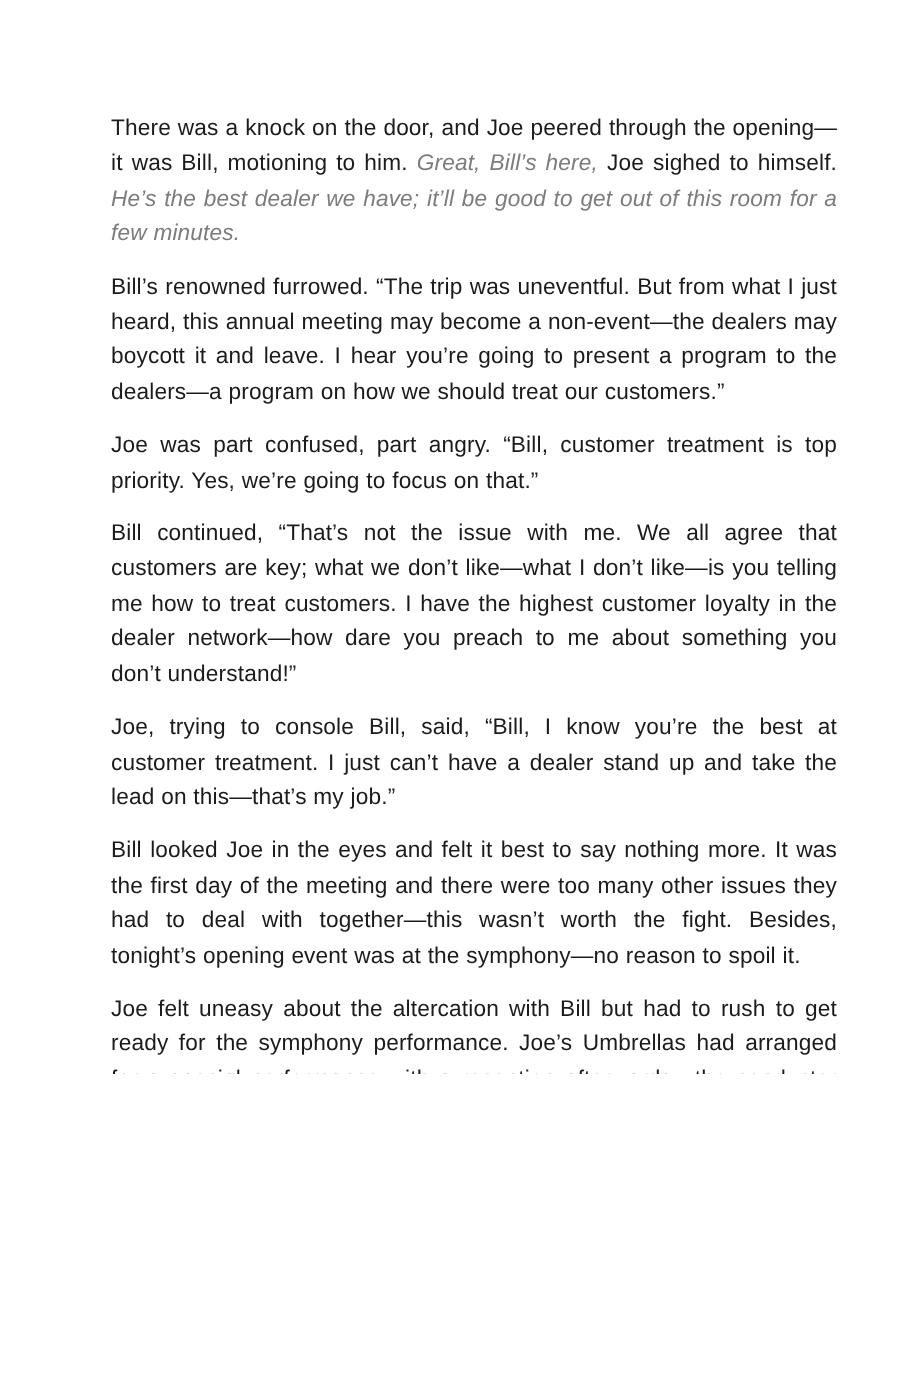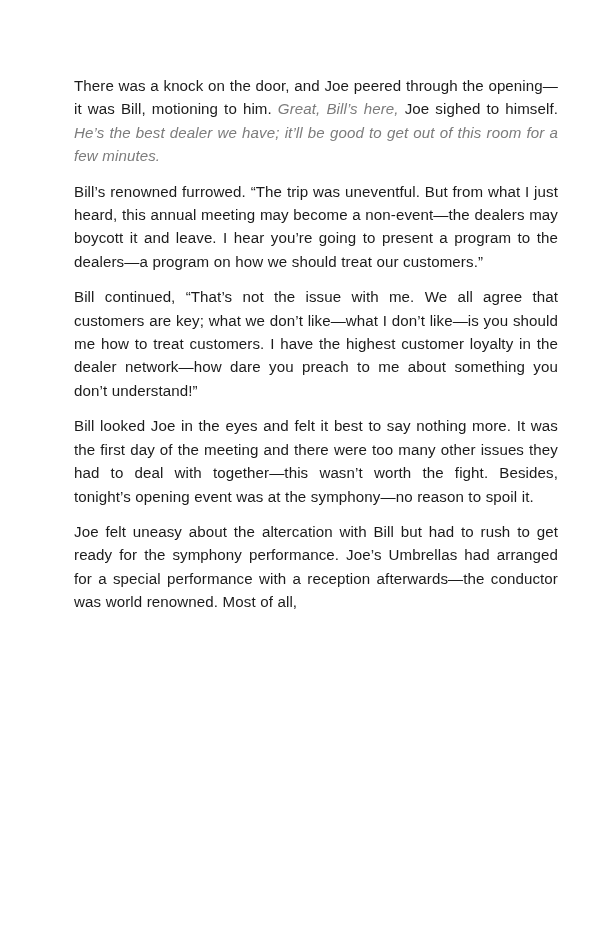--- a/index.html
+++ b/index.html
@@ -61,20 +61,22 @@
 </style>
 </head>
 <body>
 
 <div class="page">
 
   <div class="text-block" id="body-container">
 
   <p class="para"><span>There was a knock on the door, and Joe peered through the opening—it was Bill, motioning to him. </span><span class="em">Great, Bill’s here, </span><span>Joe sighed to himself. </span><span class="em">He’s the best dealer we have; it’ll be good to get out of this room for a few minutes.</span></p>
       <p class="para"><span>Bill’s renowned furrowed. “The trip was uneventful. But from what I just heard, this annual meeting may become a non-event—the dealers may boycott it and leave. I hear you’re going to present a program to the dealers—a program on how we should treat our customers.”</span></p>
-      <p class="para"><span>Bill continued, “That’s not the issue with me. We all agree that customers are key; what we don’t like—what I don’t like—is you should me how to treat customers. I have the highest customer loyalty in the dealer network—how dare you preach to me about something you don’t understand!”</span></p>
+      <p class="para"><span>Joe was part confused, part angry. “Bill, customer treatment is top priority. Yes, we’re going to focus on that.”</span></p>
+      <p class="para"><span>Bill continued, “That’s not the issue with me. We all agree that customers are key; what we don’t like—what I don’t like—is you telling me how to treat customers. I have the highest customer loyalty in the dealer network—how dare you preach to me about something you don’t understand!”</span></p>
+      <p class="para"><span>Joe, trying to console Bill, said, “Bill, I know you’re the best at customer treatment. I just can’t have a dealer stand up and take the lead on this—that’s my job.”</span></p>
       <p class="para"><span>Bill looked Joe in the eyes and felt it best to say nothing more. It was the first day of the meeting and there were too many other issues they had to deal with together—this wasn’t worth the fight. Besides, tonight’s opening event was at the symphony—no reason to spoil it.</span></p>
       <p class="para"><span>Joe felt uneasy about the altercation with Bill but had to rush to get ready for the symphony performance. Joe’s Umbrellas had arranged for a special performance with a reception afterwards—the conductor was world renowned. Most of all,</span></p>
     </div>
 
   <div class="pagenum">7</div>
 
 </div>
 
 </body></html>

